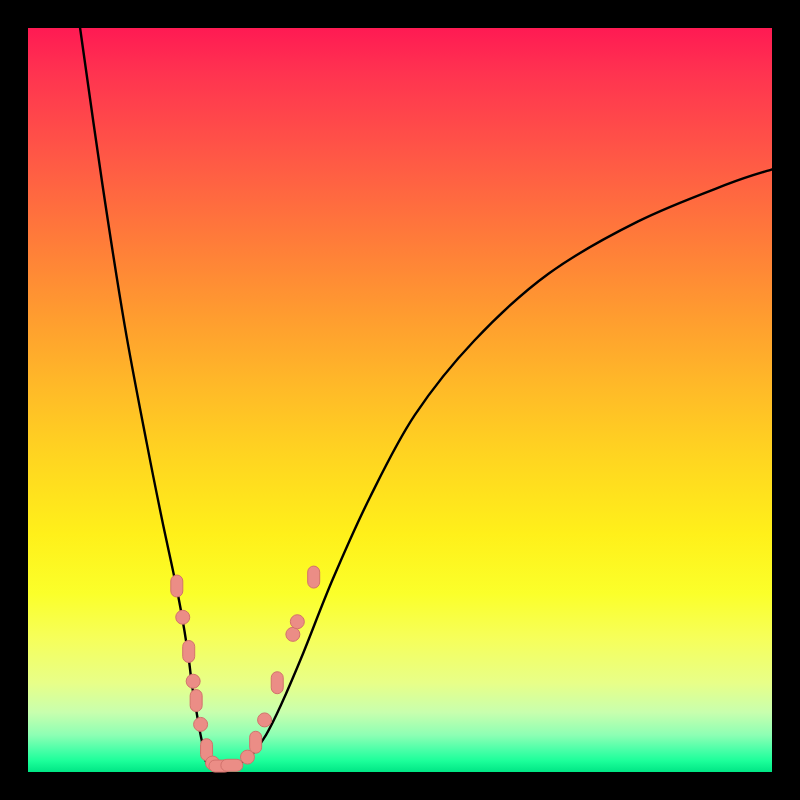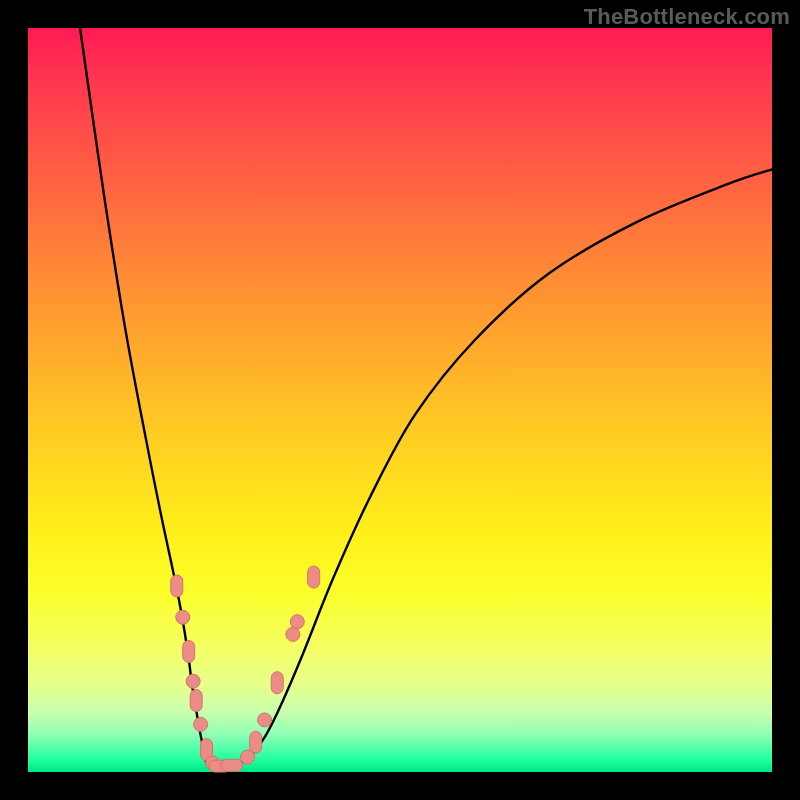--- a/index.html
+++ b/index.html
@@ -59,21 +59,20 @@
     top: 0;
     width: 744px;
     height: 744px;
     overflow: visible;
   }
 </style>
 </head>
 <body>
 
 <div class="frame">
-  <div class="watermark">TheBottleneck.com</div>
   <div class="plot">
     <svg class="curves" viewBox="0 0 744 744" preserveAspectRatio="none">
       <g id="curve-group">
           <path d="M 52.080000000000005 0 C 55.800000000000004 26.040000000000003, 66.96000000000001 106.64000000000001, 74.4 156.24 C 81.84 205.84, 89.28 254.20000000000002, 96.72 297.6 C 104.16 341, 112.84 384.4, 119.04 416.64 C 125.24000000000001 448.88, 129.57999999999998 469.96, 133.92 491.03999999999996 C 138.26 512.12, 141.98000000000002 528.24, 145.08 543.12 C 148.18 558, 150.04 566.68, 152.51999999999998 580.3199999999999 C 154.99999999999997 593.9599999999999, 158.1 612.5600000000001, 159.96 624.96 C 161.82000000000002 637.36, 162.44 646.0400000000001, 163.68 654.72 C 164.92000000000002 663.4, 166.16 669.5999999999999, 167.4 677.04 C 168.64000000000001 684.48, 170.00400000000002 693.16, 171.12 699.36 C 172.236 705.5600000000001, 173.228 709.9, 174.096 714.24 C 174.964 718.58, 175.584 721.928, 176.328 725.4 C 177.072 728.872, 176.948 732.9639999999999, 178.56 735.072 C 180.172 737.1800000000001, 183.52 737.428, 186 738.048 C 188.48 738.668, 190.95999999999998 738.792, 193.44 738.792 C 195.92000000000002 738.792, 198.40000000000003 738.4200000000001, 200.88000000000002 738.048 C 203.36 737.6759999999999, 205.84000000000003 737.304, 208.32000000000002 736.56 C 210.8 735.8159999999999, 213.28 735.0719999999999, 215.76 733.584 C 218.23999999999998 732.096, 219.48 732.096, 223.2 727.632 C 226.92 723.1679999999999, 233.12 715.232, 238.08 706.8 C 243.04000000000002 698.3679999999999, 246.76000000000002 690.68, 252.96 677.04 C 259.16 663.4, 266.59999999999997 646.0400000000001, 275.28 624.96 C 283.96 603.88, 293.87999999999994 576.5999999999999, 305.03999999999996 550.56 C 316.2 524.52, 328.6 496, 342.24 468.72 C 355.88 441.44000000000005, 369.52 412.92, 386.88 386.88 C 404.24 360.84, 424.08 336.04, 446.4 312.48 C 468.71999999999997 288.92, 493.52 265.35999999999996, 520.8 245.51999999999998 C 548.0799999999999 225.67999999999998, 580.3199999999999 208.32000000000005, 610.0799999999999 193.44000000000005 C 639.8399999999999 178.56000000000006, 677.04 164.92000000000002, 699.36 156.24 C 721.6800000000001 147.56, 736.56 143.84, 744 141.36" fill="none" stroke="#000000" stroke-width="2.4" stroke-linecap="round" stroke-linejoin="round"></path>
         </g>
       <g id="points-group">
           <rect x="142.8" y="547" width="12" height="22" rx="6" ry="6" fill="#eb8d86" stroke="#d2726c" stroke-width="1"></rect>
           <circle cx="154.752" cy="589.248" r="7" fill="#eb8d86" stroke="#d2726c" stroke-width="1"></circle>
           <rect x="154.704" y="612.472" width="12" height="22" rx="6" ry="6" fill="#eb8d86" stroke="#d2726c" stroke-width="1"></rect>
           <circle cx="165.168" cy="653.232" r="7" fill="#eb8d86" stroke="#d2726c" stroke-width="1"></circle>

